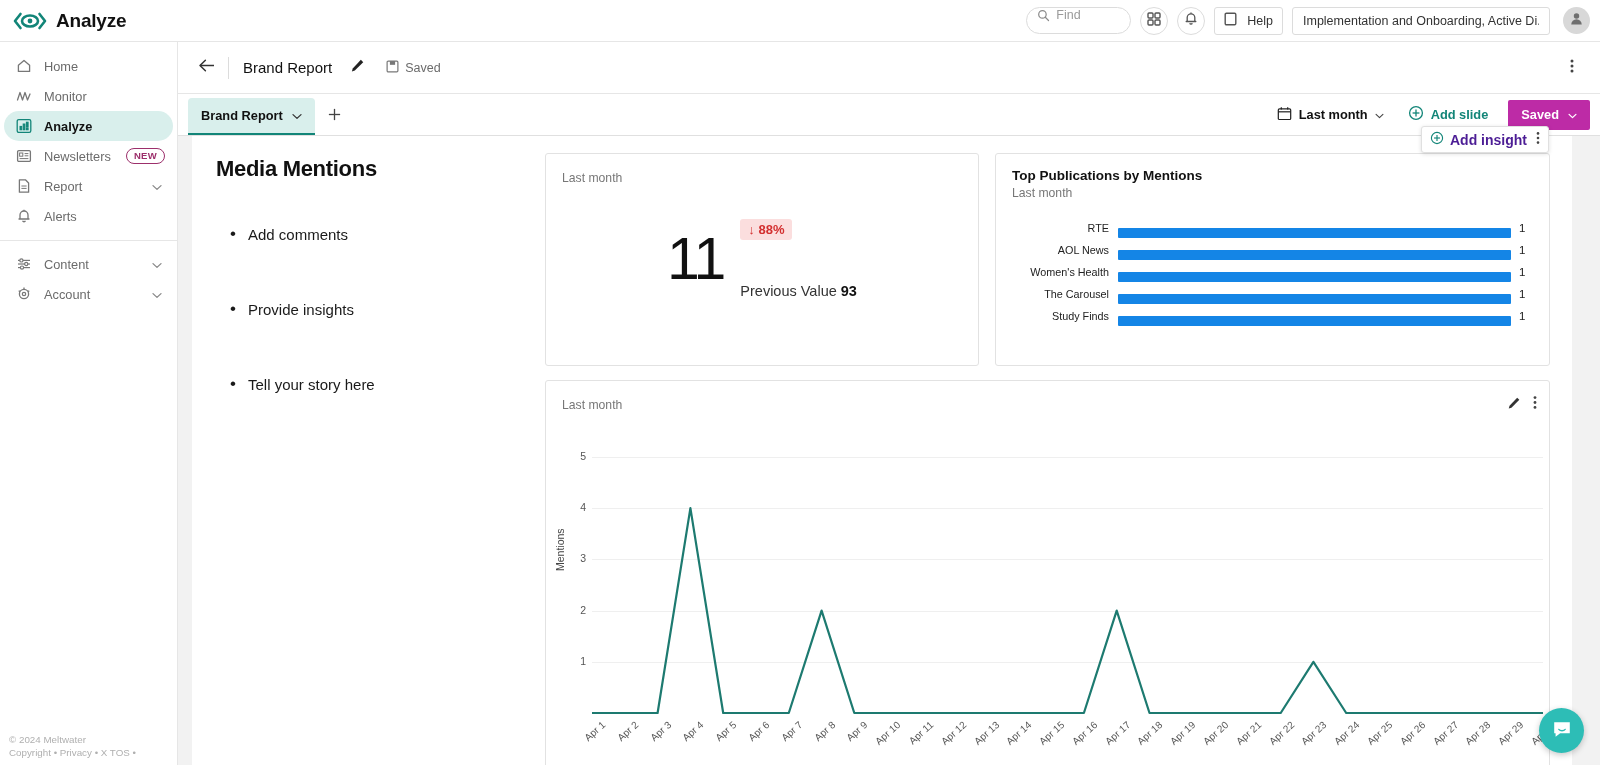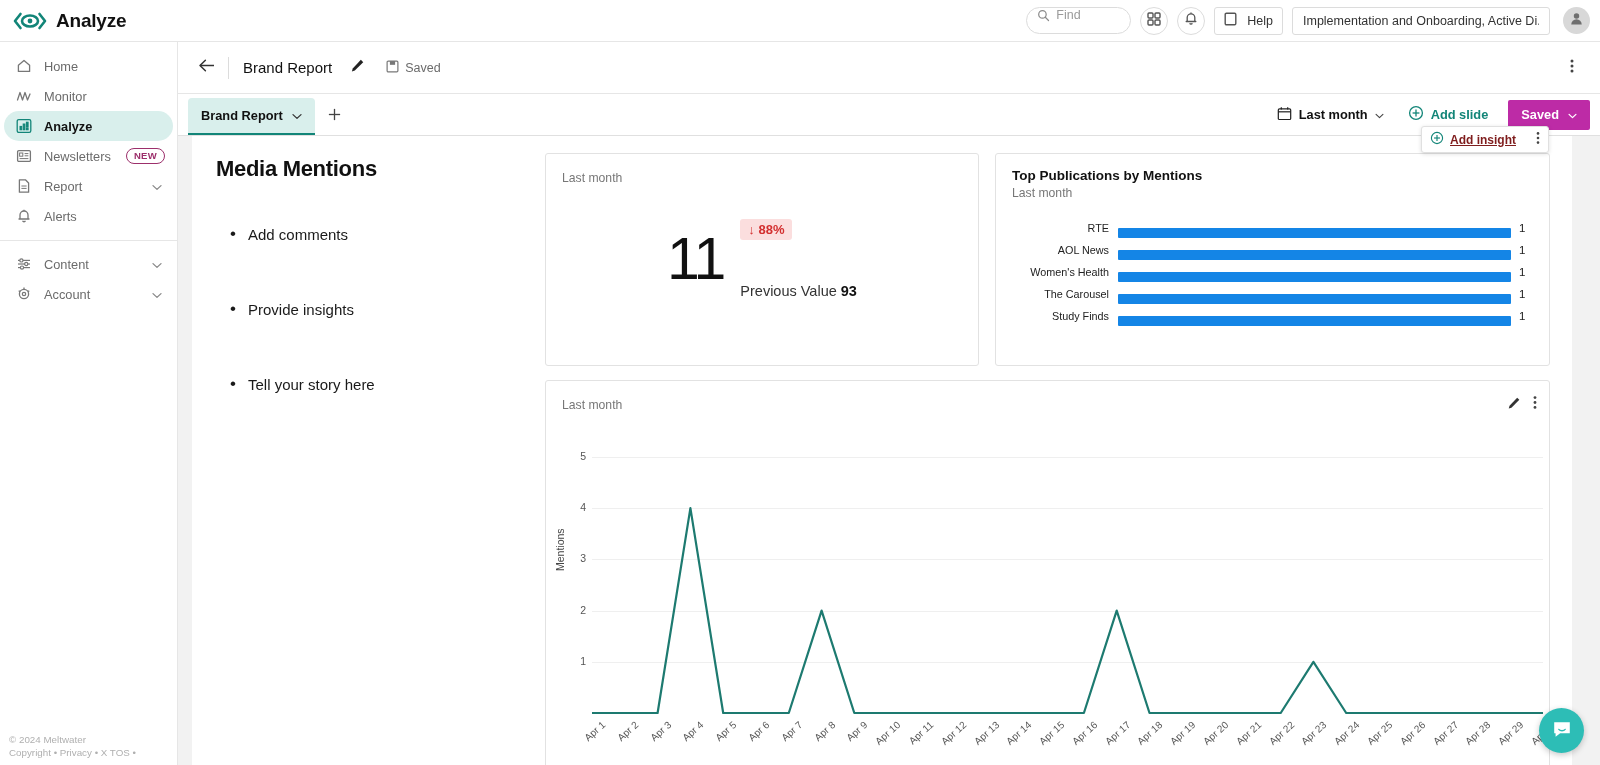--- a/index.html
+++ b/index.html
@@ -113,21 +113,21 @@
     background: #bd2ba6; color: #fff; font-size: 12.8px; font-weight: bold;
     display: flex; align-items: center; gap: 9px; height: 30px; padding: 0 13px;
     border-radius: 2px; margin-left: 8px;
   }
   .insight-pop {
     position: absolute; top: 126px; left: 1421px; width: 128px; height: 27px;
     background: #fff; border: 1px solid #e0e0e0; border-radius: 3px;
     box-shadow: 0 1px 4px rgba(0,0,0,0.13);
     display: flex; align-items: center; gap: 6px; padding: 0 8px; z-index: 20;
   }
-  .insight-pop .lbl { font-size: 12px; font-weight: bold; color: #7f1d1d; text-decoration: underline; }
+  .insight-pop .lbl { font-size: 14px; font-weight: bold; color: #4c1d95; }
   .insight-pop .kb { margin-left: auto; }
 
   
   .canvas {
     position: absolute; top: 136px; left: 178px; width: 1422px; height: 629px;
     background: #f2f2f2; overflow: hidden;
   }
   .slide {
     position: absolute; top: 0; left: 14px; width: 1380px; height: 700px;
     background: #fff;

